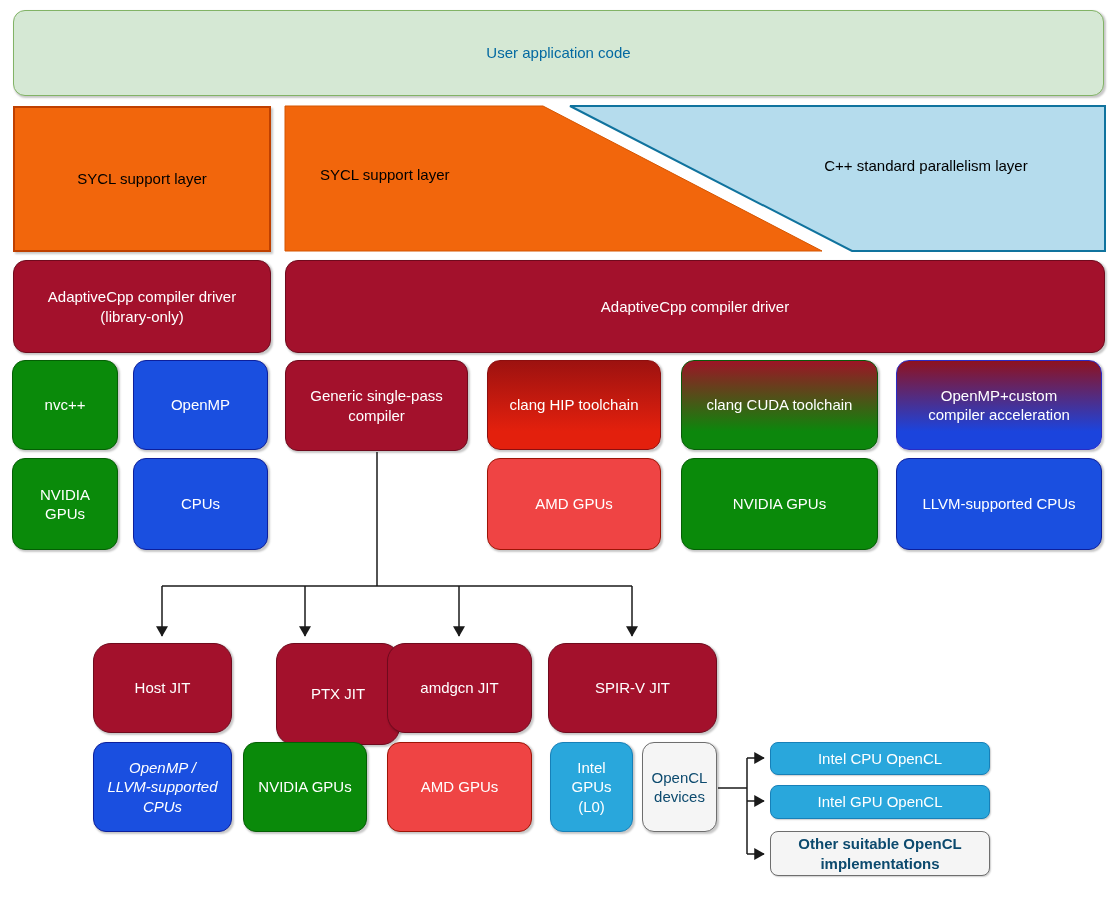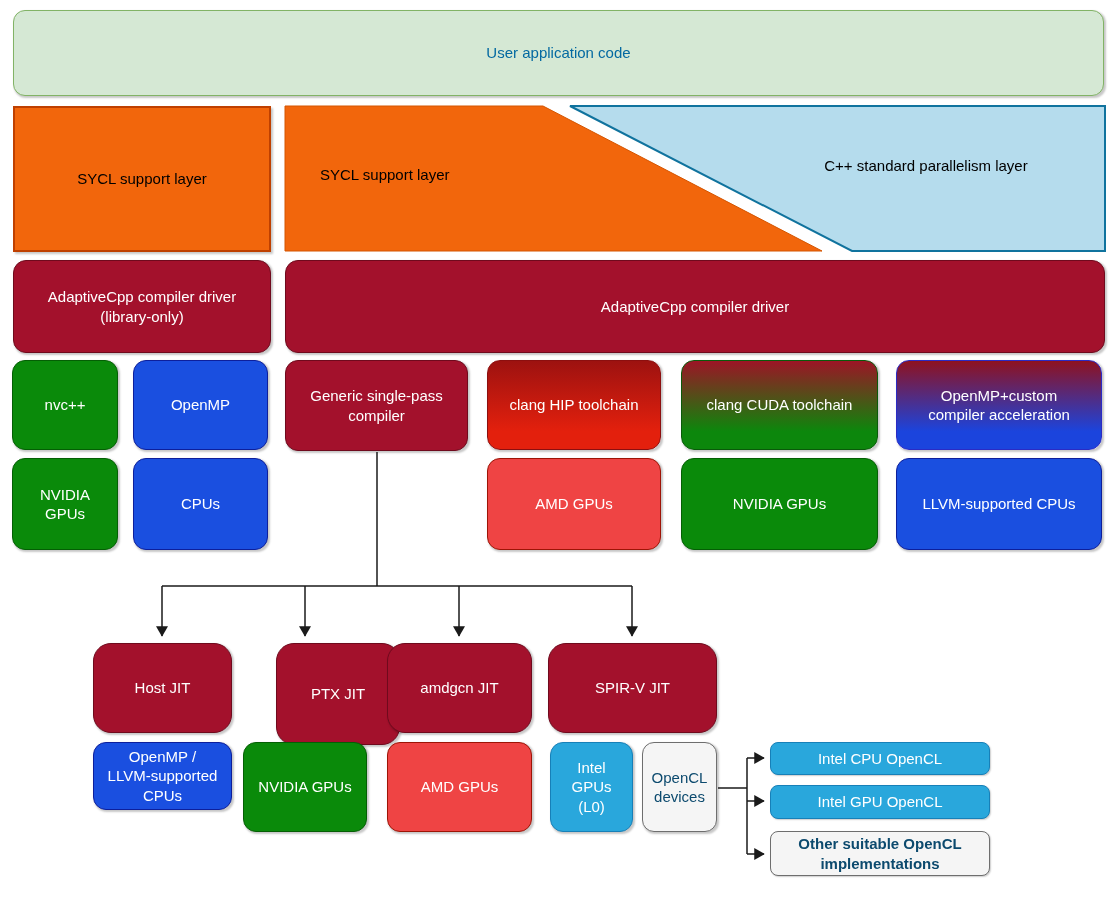--- a/index.html
+++ b/index.html
@@ -59,21 +59,21 @@
 <div class="box blue" style="left:133px;top:458px;width:135px;height:92px;">CPUs</div>
 <div class="box red" style="left:487px;top:458px;width:174px;height:92px;">AMD GPUs</div>
 <div class="box green" style="left:681px;top:458px;width:197px;height:92px;">NVIDIA GPUs</div>
 <div class="box blue" style="left:896px;top:458px;width:206px;height:92px;">LLVM-supported CPUs</div>
 
 <div class="box darkred jit" style="left:93px;top:643px;width:139px;height:90px;">Host JIT</div>
 <div class="box darkred jit" style="left:243px;top:643px;width:124px;height:102px;margin-left:33px;">PTX JIT</div>
 <div class="box darkred jit" style="left:387px;top:643px;width:145px;height:90px;">amdgcn JIT</div>
 <div class="box darkred jit" style="left:548px;top:643px;width:169px;height:90px;">SPIR-V JIT</div>
 
-<div class="box blue" style="left:93px;top:742px;width:139px;height:68px;">OpenMP /
+<div class="box blue" style="left:93px;top:742px;width:139px;height:90px;font-style:italic;">OpenMP /
 LLVM-supported
 CPUs</div>
 <div class="box green" style="left:243px;top:742px;width:124px;height:90px;">NVIDIA GPUs</div>
 <div class="box red" style="left:387px;top:742px;width:145px;height:90px;">AMD GPUs</div>
 <div class="box cyan" style="left:550px;top:742px;width:83px;height:90px;">Intel
 GPUs
 (L0)</div>
 <div class="box gray" style="left:642px;top:742px;width:75px;height:90px;border-radius:12px;">OpenCL
 devices</div>
 

